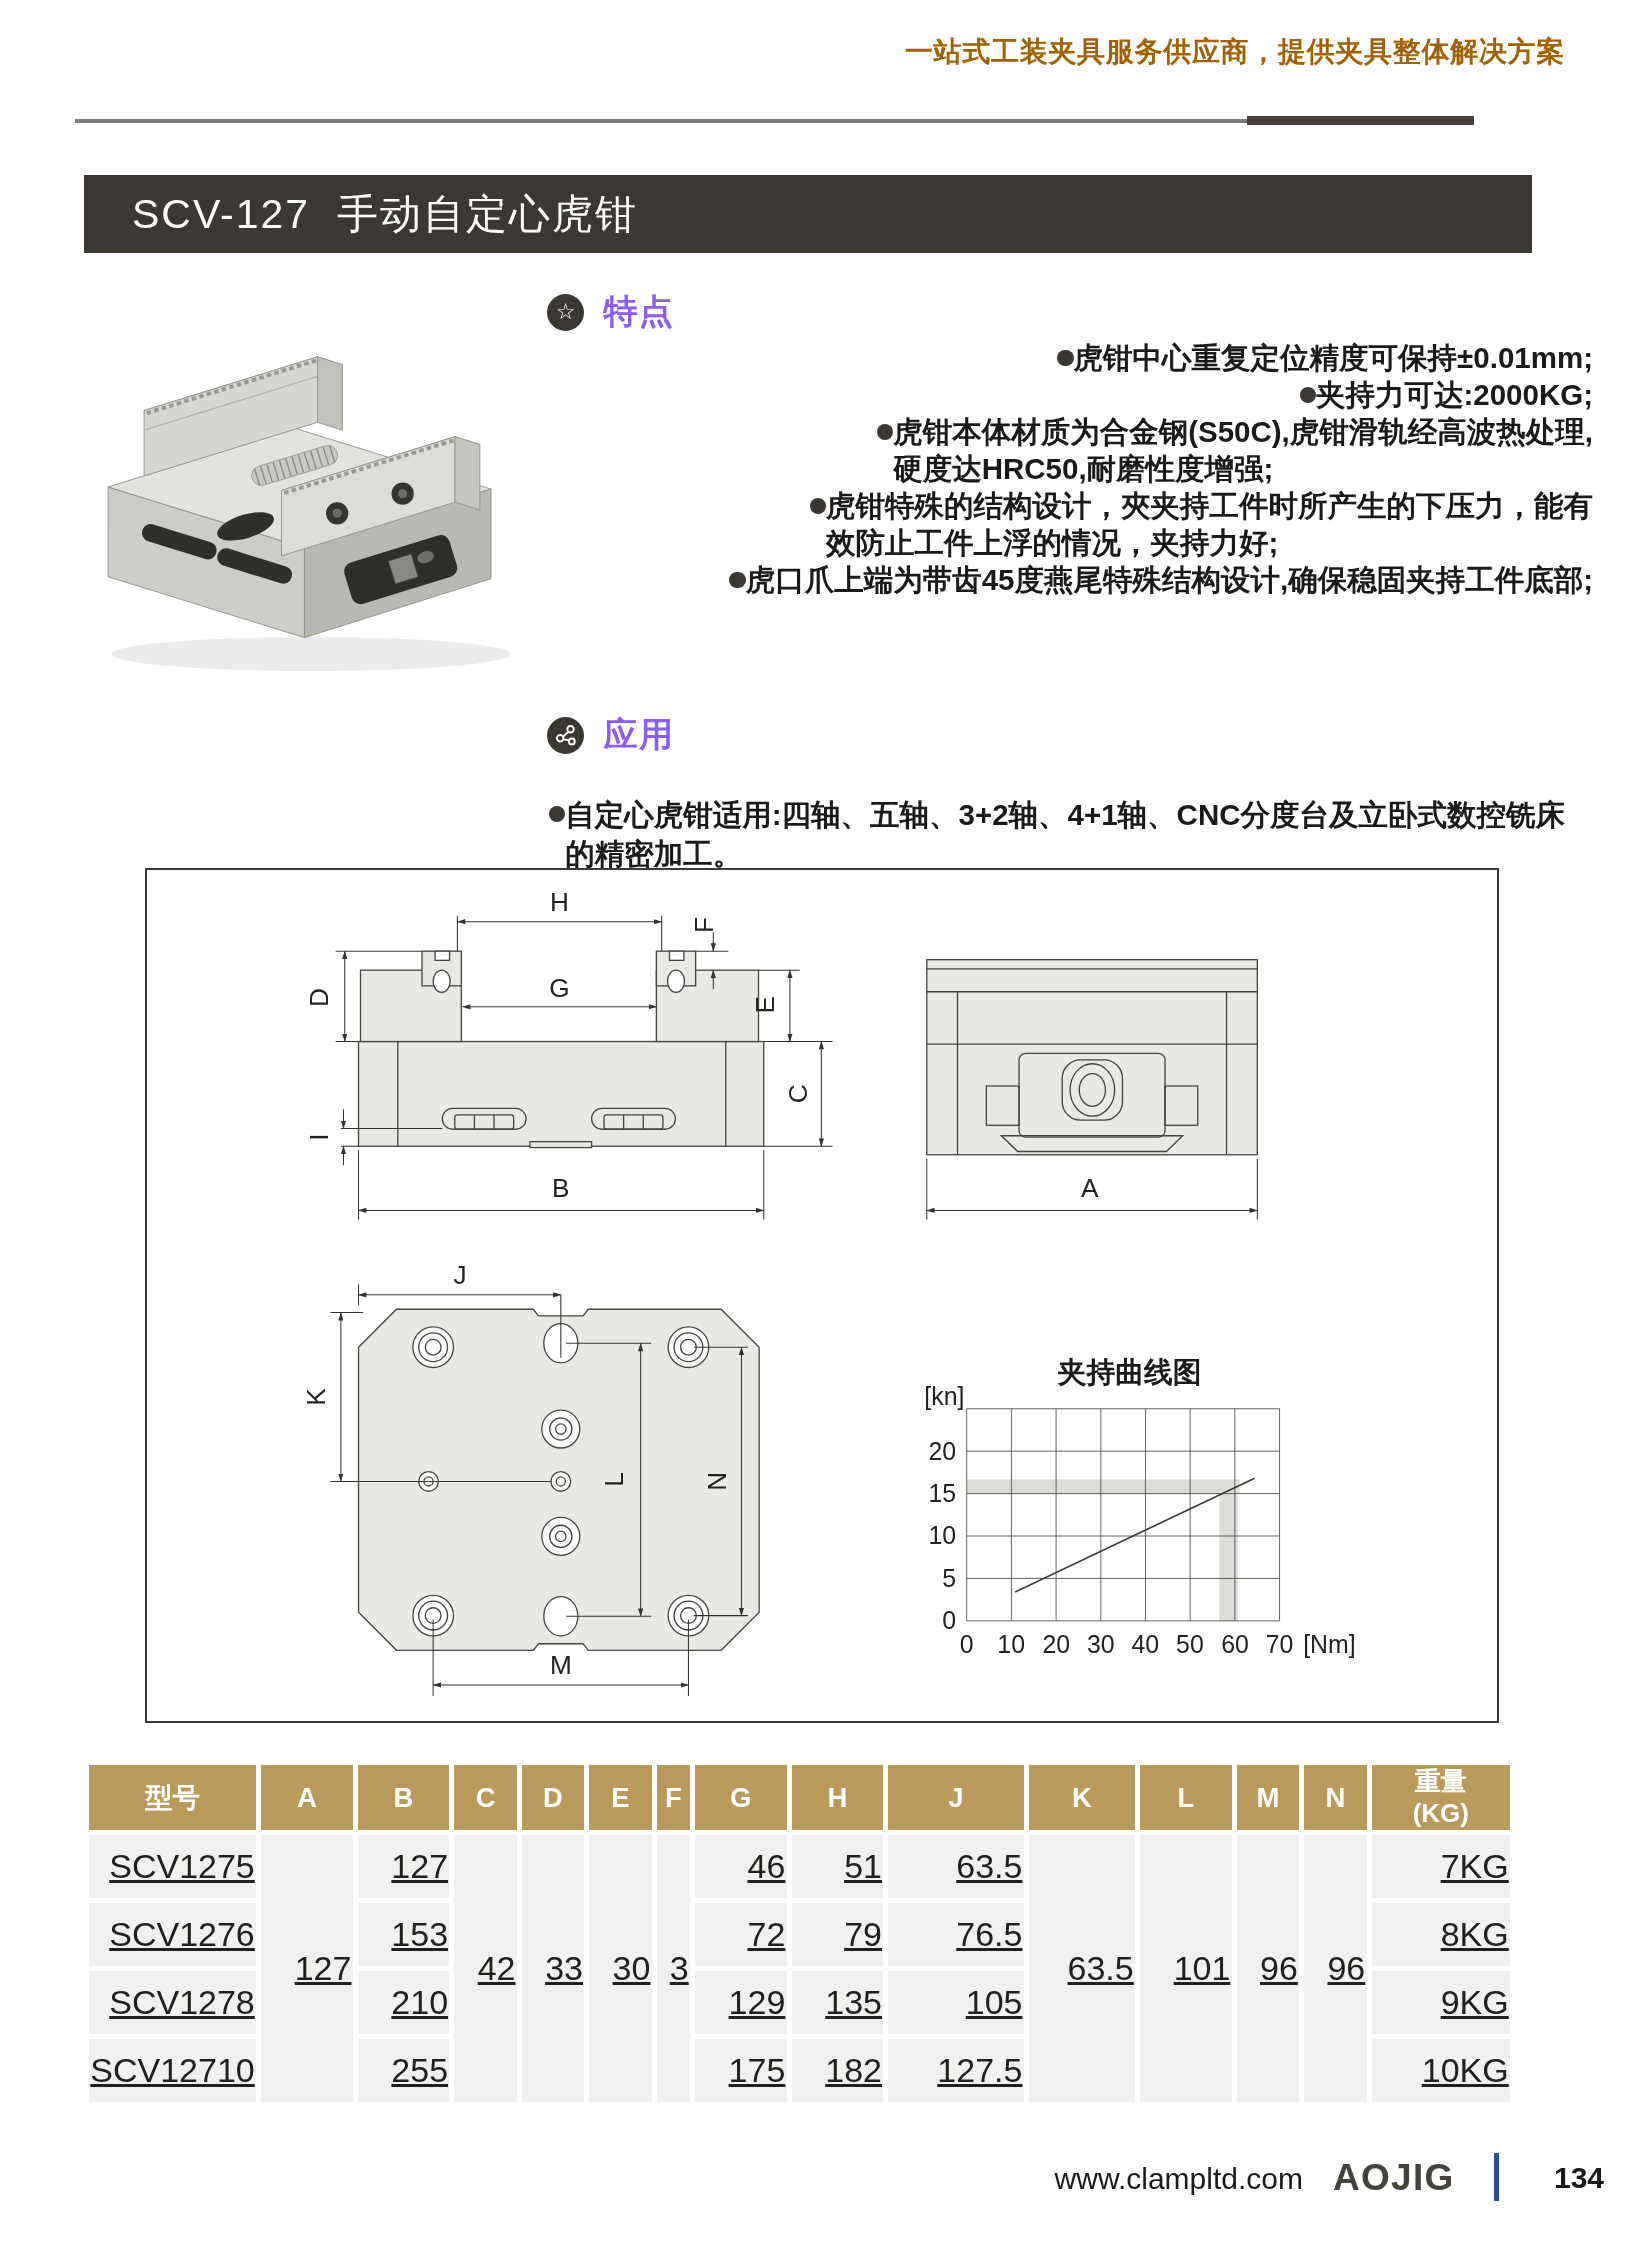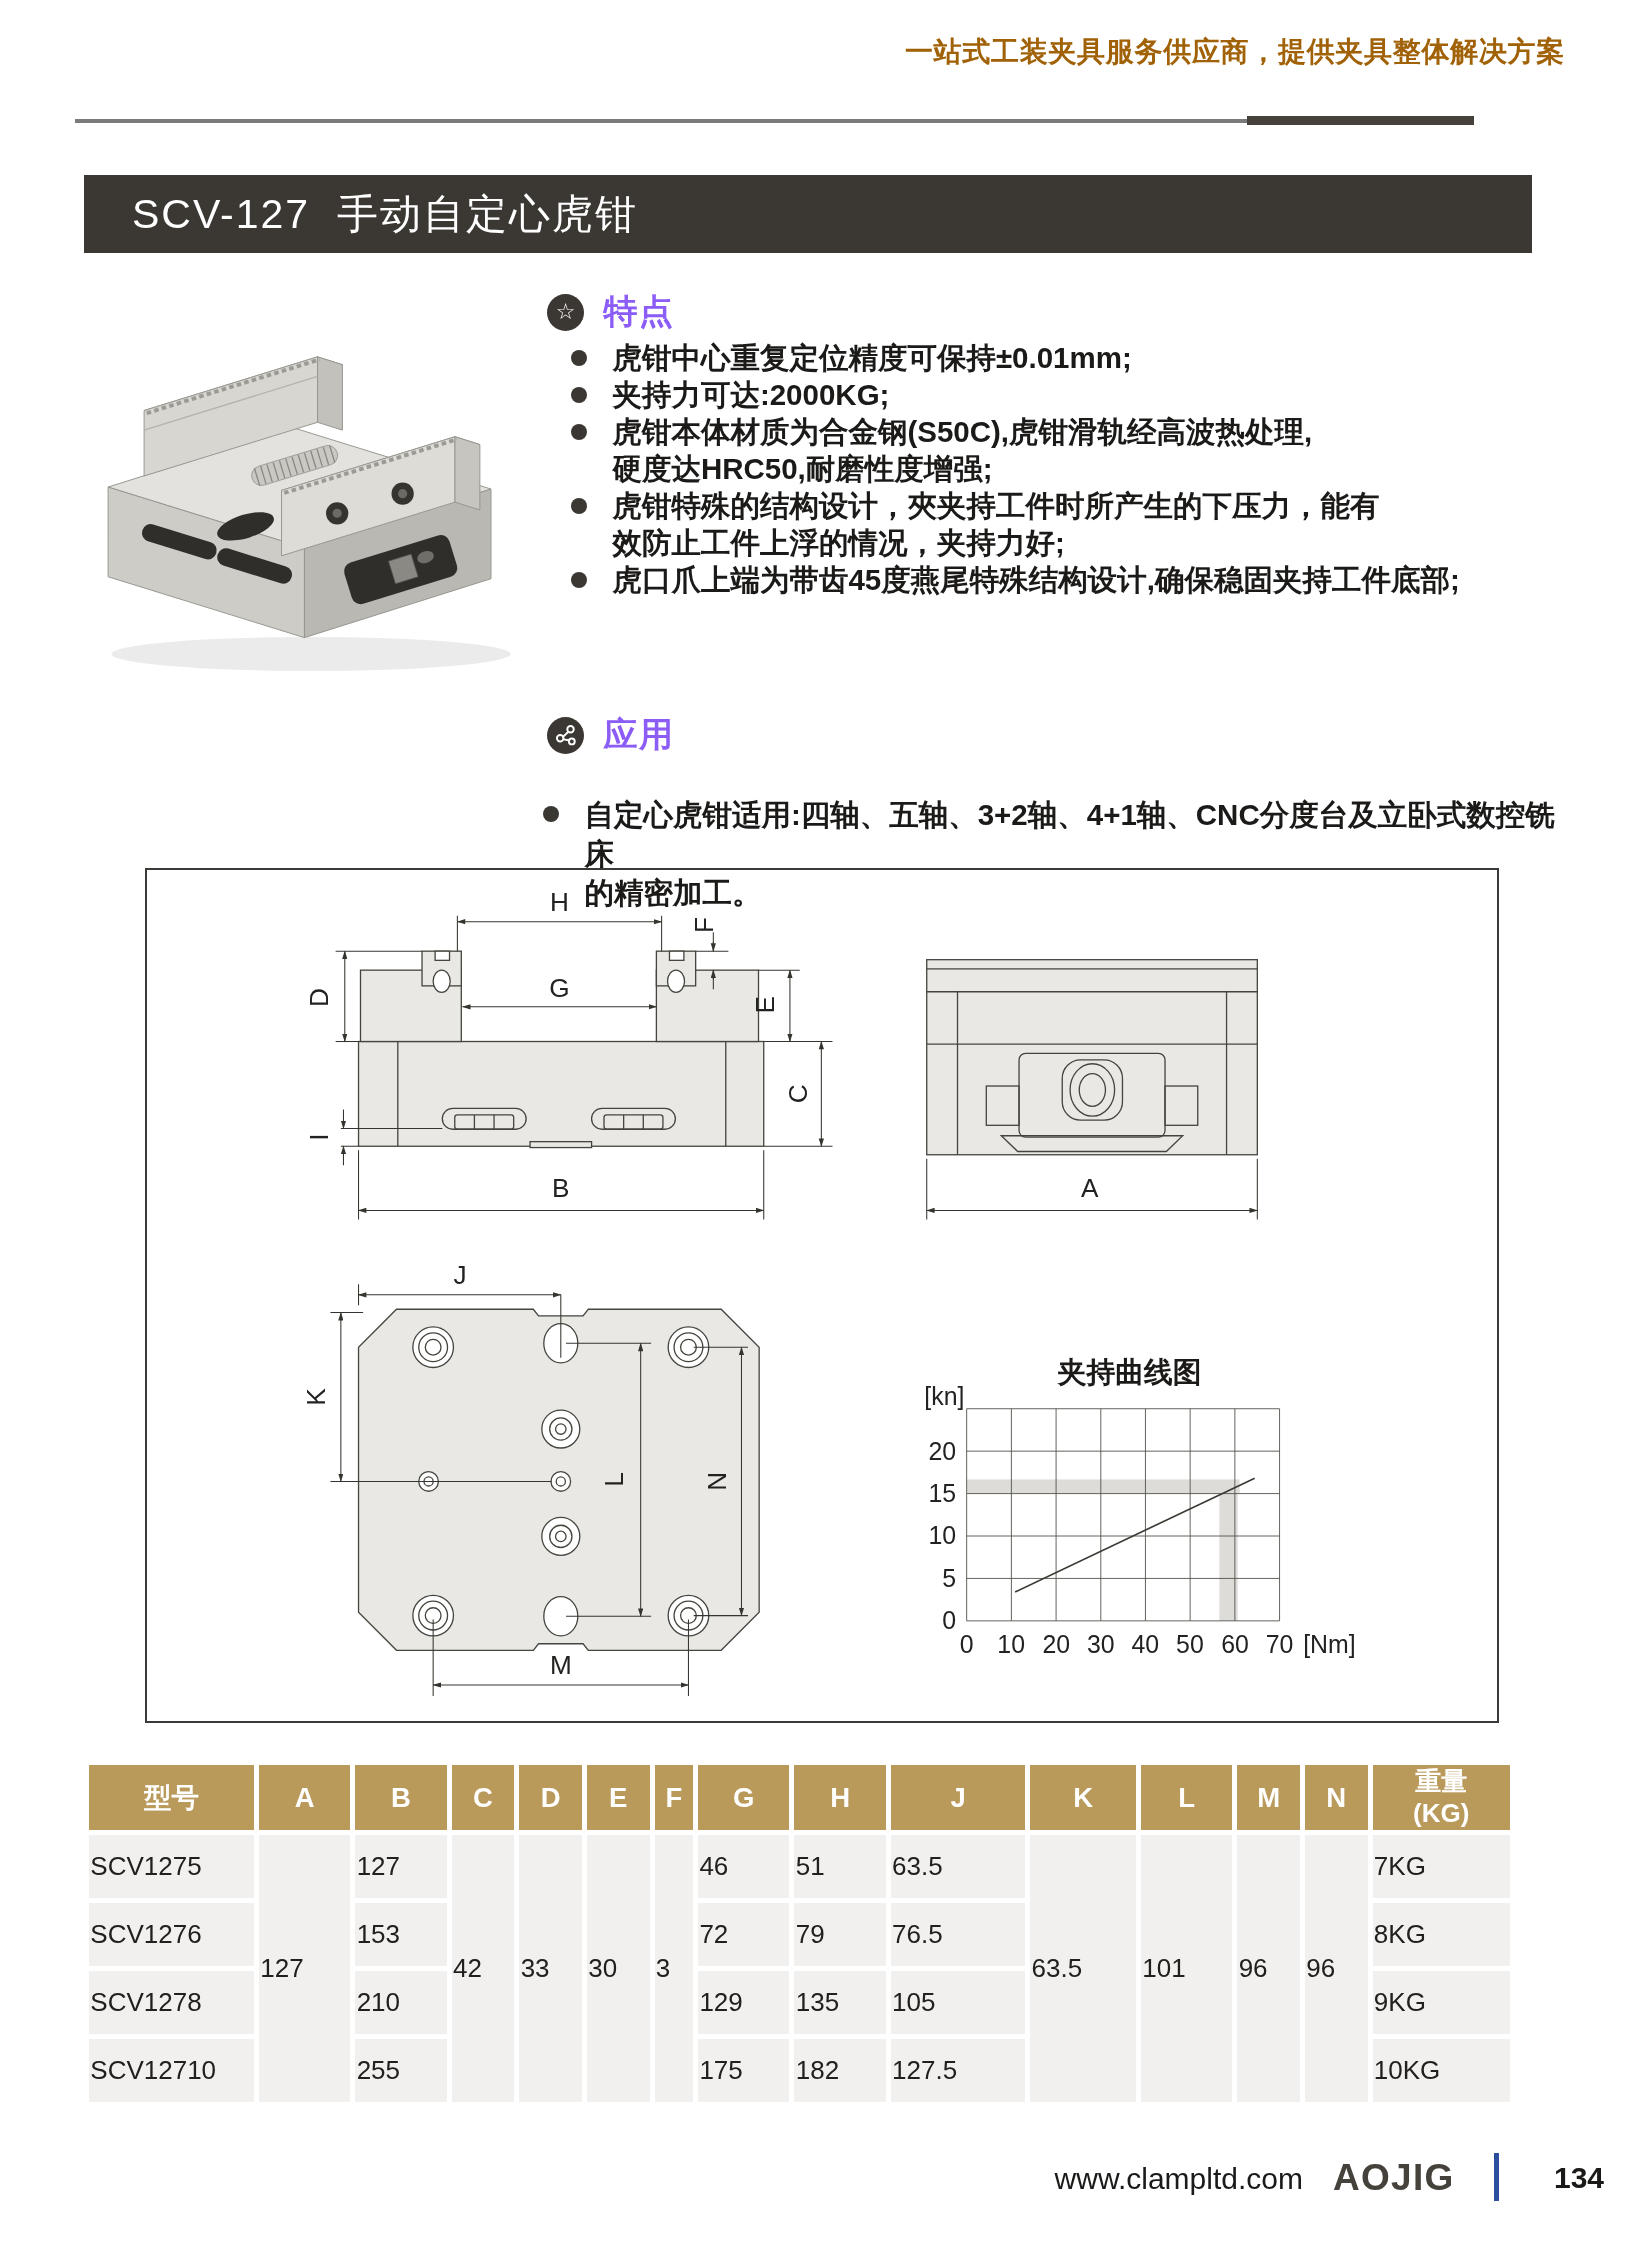--- a/index.html
+++ b/index.html
@@ -17,34 +17,34 @@
              display:flex;align-items:center;padding-left:48px;box-sizing:border-box;}
   .title-bar .t{color:#ffffff;font-size:41px;font-weight:normal;letter-spacing:2px;white-space:pre;}
   
   .product{position:absolute;left:59px;top:261px;width:504px;height:426px;}
   
   .sec-head{position:absolute;display:flex;align-items:center;gap:19.6px;}
   .sec-head .ic{width:37px;height:37px;border-radius:50%;background:var(--title-bar-bg);display:flex;
                 align-items:center;justify-content:center;color:#fff;font-size:22px;font-weight:bold;flex:none;}
   .sec-head .ht{font-size:34px;font-weight:bold;color:#8b5cf6;letter-spacing:1.3px;}
   .blist{position:absolute;margin:0;padding:0;list-style:none;}
-  .blist li{display:flex;gap:25px;margin:0;}
+  .blist li{display:flex;margin:0;justify-content:flex-end;}
   .blist .dot{width:16.4px;height:16.4px;border-radius:50%;background:#3B3733;margin-top:11px;flex:none;}
   .blist .li-text{font-size:29.5px;line-height:37px;font-weight:700;white-space:pre-line;color:#1b1a18;}
   .alist li .li-text{line-height:39px;}
   
   .drawing-box{position:absolute;left:145px;top:868px;width:1350px;height:851px;border:2px solid #3a3a37;box-sizing:content-box;}
   .drawing-box svg{display:block;}
   text.dimlab{font-size:40px;fill:#222220;}
   text.ctick{font-size:38px;fill:#222220;}
   
   table.spec{position:absolute;left:84px;top:1760px;width:1431px;border-collapse:separate;border-spacing:5.2px 5.9px;}
   table.spec th{background:var(--accent-gold);color:#fff;font-size:27.5px;font-weight:bold;height:65px;padding:0 1.3px;}
   table.spec th.wt{white-space:pre-line;font-size:26px;line-height:1.2;}
-  table.spec td{background:var(--row-bg);color:#21201e;font-size:26px;text-align:left;height:63px;padding:0 1.3px;}
+  table.spec td{background:var(--row-bg);color:#21201e;font-size:34px;text-align:right;height:63px;padding:0 1.3px;text-decoration:underline;}
   
   .f-site{position:absolute;top:2162px;right:344px;font-size:30px;color:#1b1a18;}
   .f-brand{position:absolute;left:1333px;top:2157px;font-size:37px;font-weight:800;color:#45413B;letter-spacing:1.3px;}
   .f-bar{position:absolute;left:1494px;top:2153px;width:5.2px;height:48px;background:var(--footer-blue);}
   .f-num{position:absolute;left:1519px;top:2161px;font-size:30px;font-weight:bold;color:#1b1a18;margin-left:35px;}
 </style>
 </head>
 <body>
 
 <div class="page">

